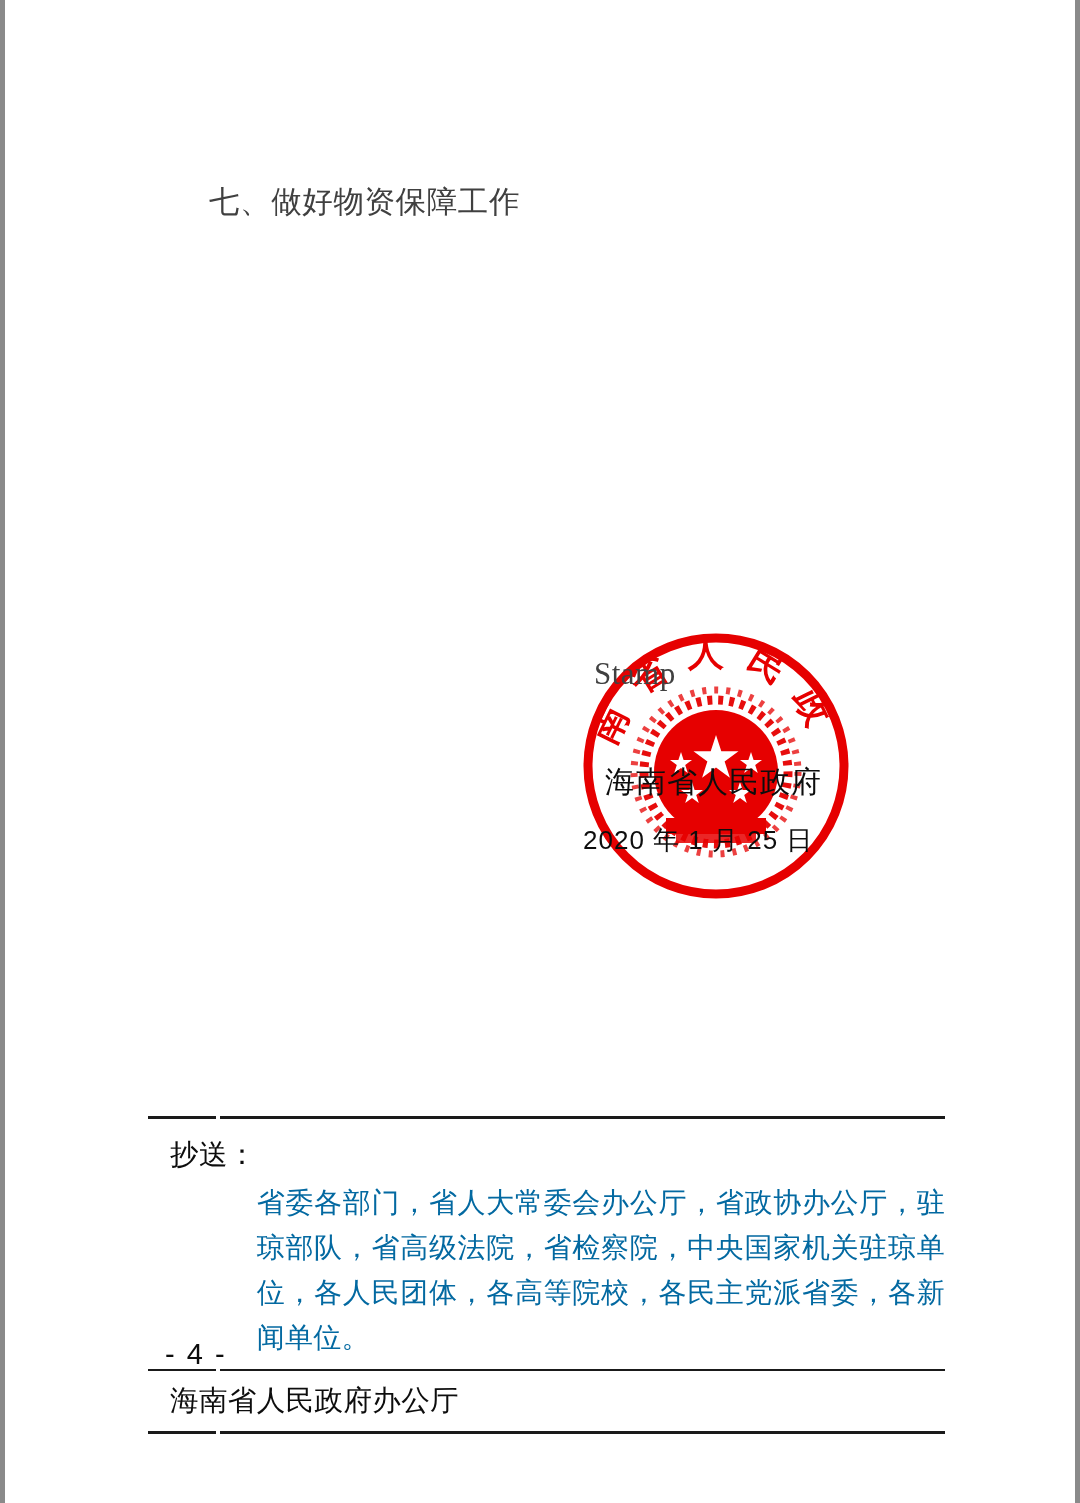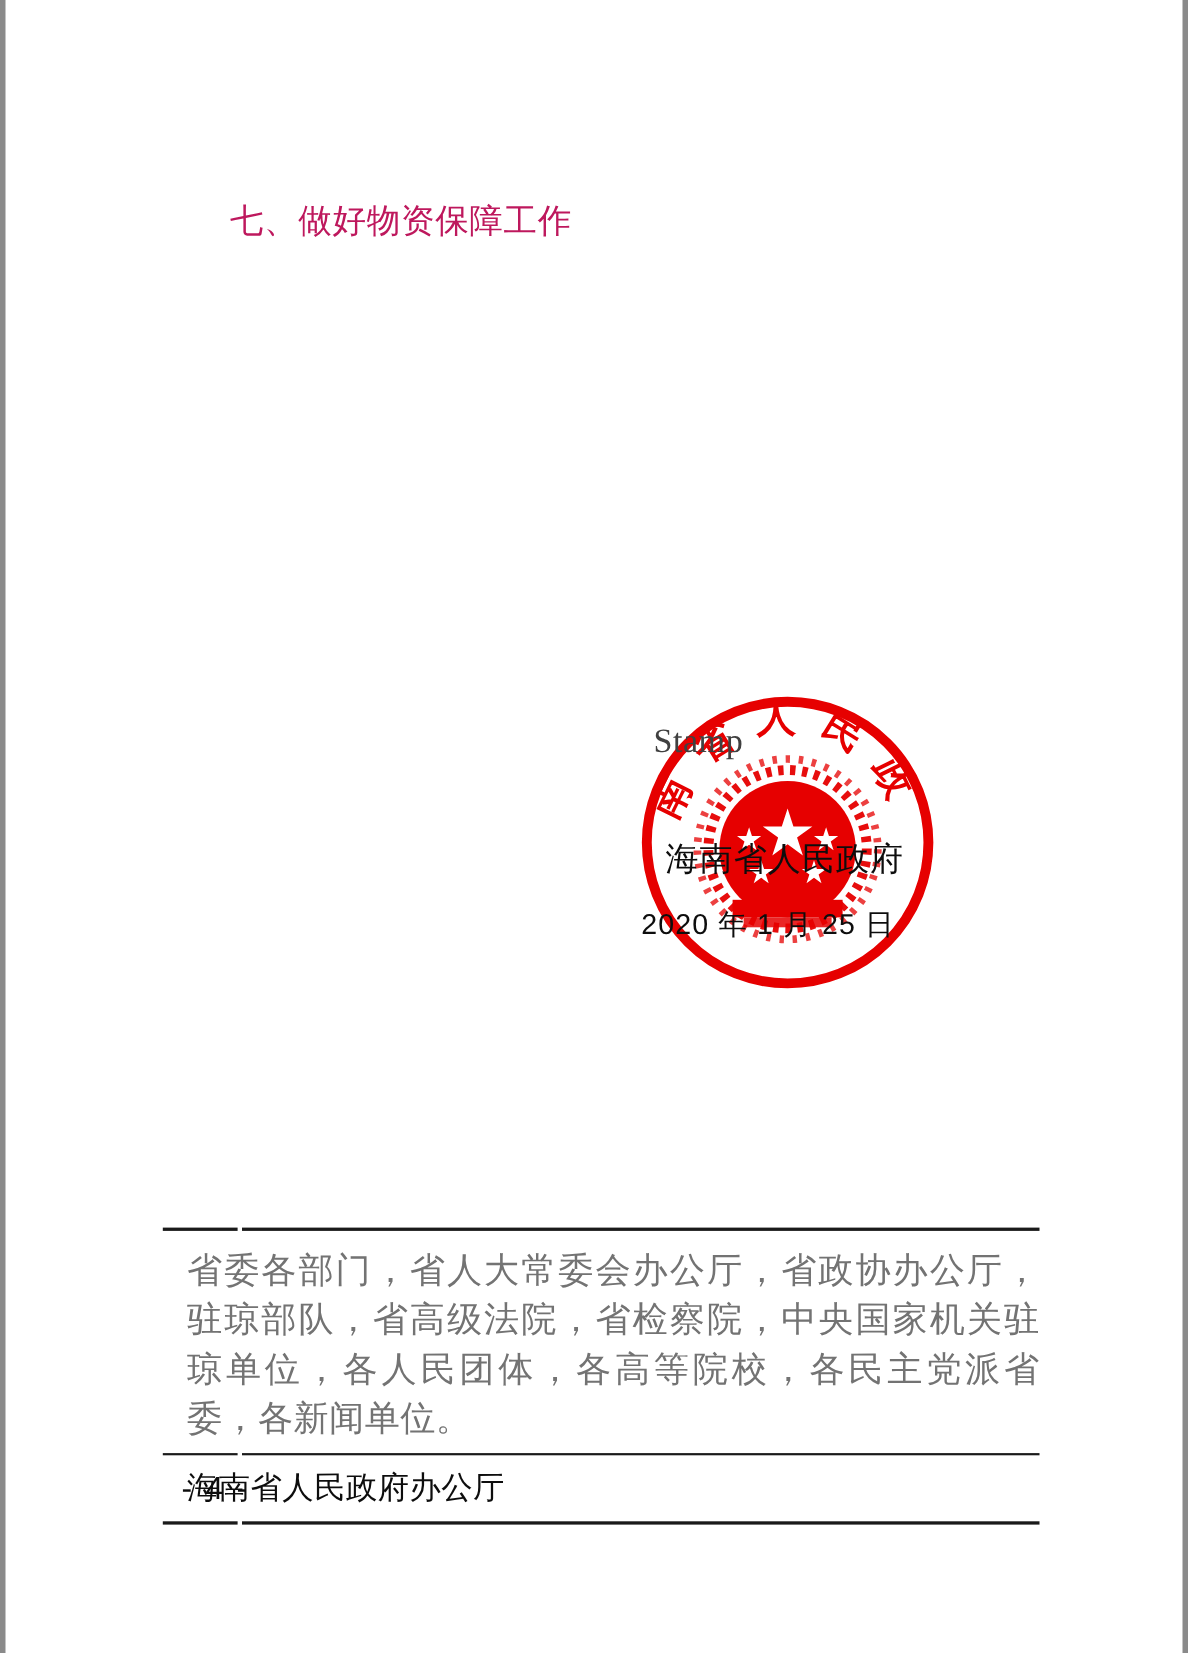--- a/index.html
+++ b/index.html
@@ -44,21 +44,21 @@
     top: 176px;
     width: 797px;
   }
 
   .para {
     font-size: 30.5px;
     line-height: 50px;
     letter-spacing: 0.6px;
     text-align: justify;
     text-justify: inter-ideograph;
-    color: #be185d;
+    color: #404040;
     margin: 0 0 1px 0;
     font-weight: 400;
   }
   .para.indent {
     text-indent: 61px;
   }
   .para.heading {
     text-indent: 61px;
     margin-bottom: 9px;
   }
@@ -165,27 +165,28 @@
     padding: 11px 0 6px 22px;
   }
   .cc-label {
     font-size: 28.5px;
     line-height: 45px;
     letter-spacing: 0.4px;
     white-space: nowrap;
     color: #0d0d0d;
   }
   .cc-text {
-    font-size: 32px;
+    font-size: 28px;
     line-height: 45px;
     letter-spacing: 0.3px;
     text-align: justify;
     text-justify: inter-ideograph;
-    color: #737373;
+    color: #0369a1;
     flex: 1;
+    margin-top: 48px;
   }
 
   .issuer-row {
     display: flex;
     justify-content: space-between;
     align-items: center;
     padding: 9px 10px 9px 22px;
   }
   .issuer-name, .issuer-date {
     font-size: 28.5px;
@@ -256,20 +257,21 @@
 
 
   <div class="footer">
     <div class="rule">
       <span class="seg-short"></span>
       <span class="seg-gap"></span>
       <span class="seg-long"></span>
     </div>
 
     <div class="cc-block">
+      <span class="cc-label">抄送：</span>
       <span class="cc-text">省委各部门，省人大常委会办公厅，省政协办公厅，驻琼部队，省高级法院，省检察院，中央国家机关驻琼单位，各人民团体，各高等院校，各民主党派省委，各新闻单位。</span>
     </div>
 
     <div class="rule thin">
       <span class="seg-short"></span>
       <span class="seg-gap"></span>
       <span class="seg-long"></span>
     </div>
 
     <div class="issuer-row">

